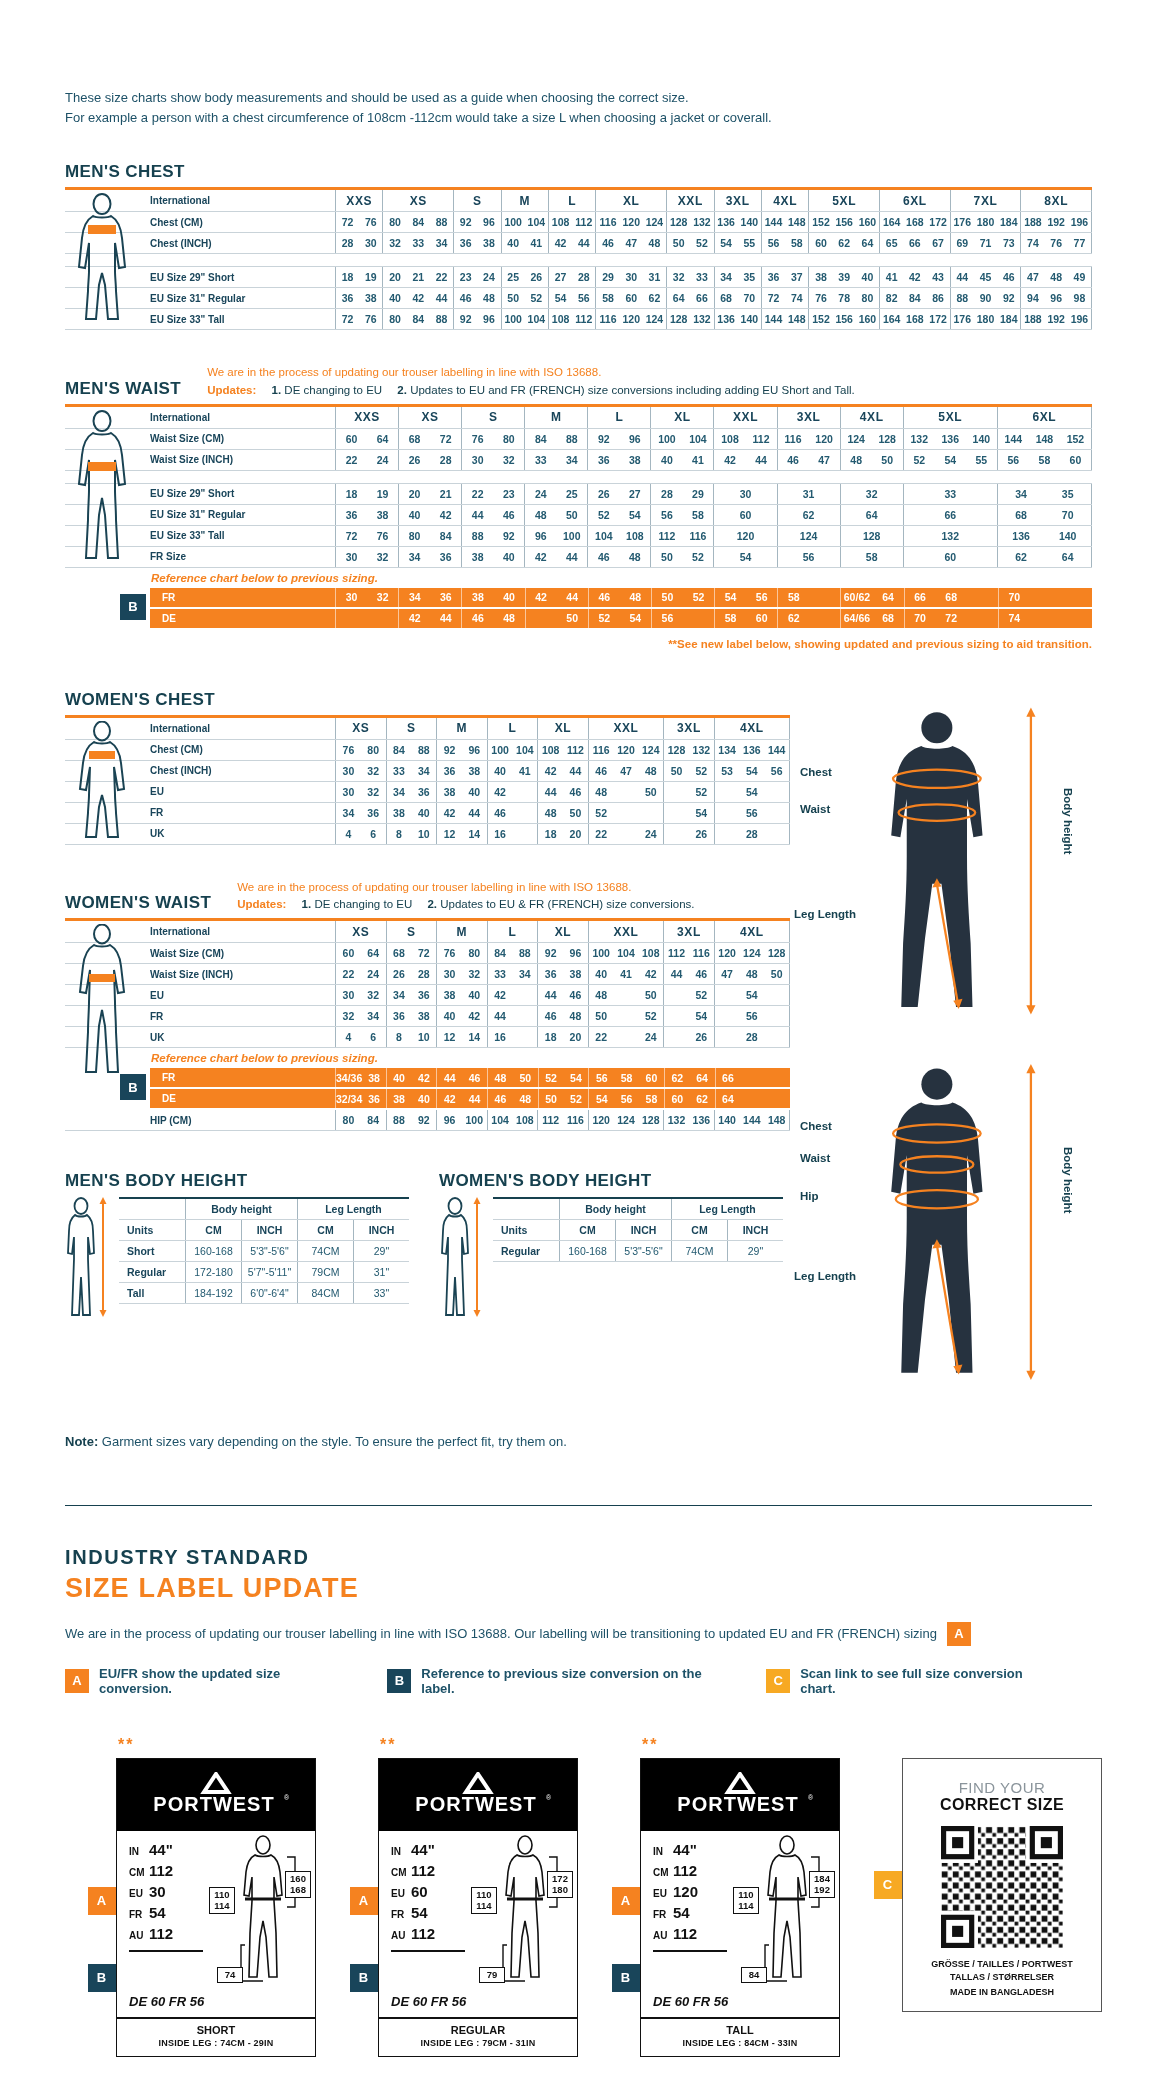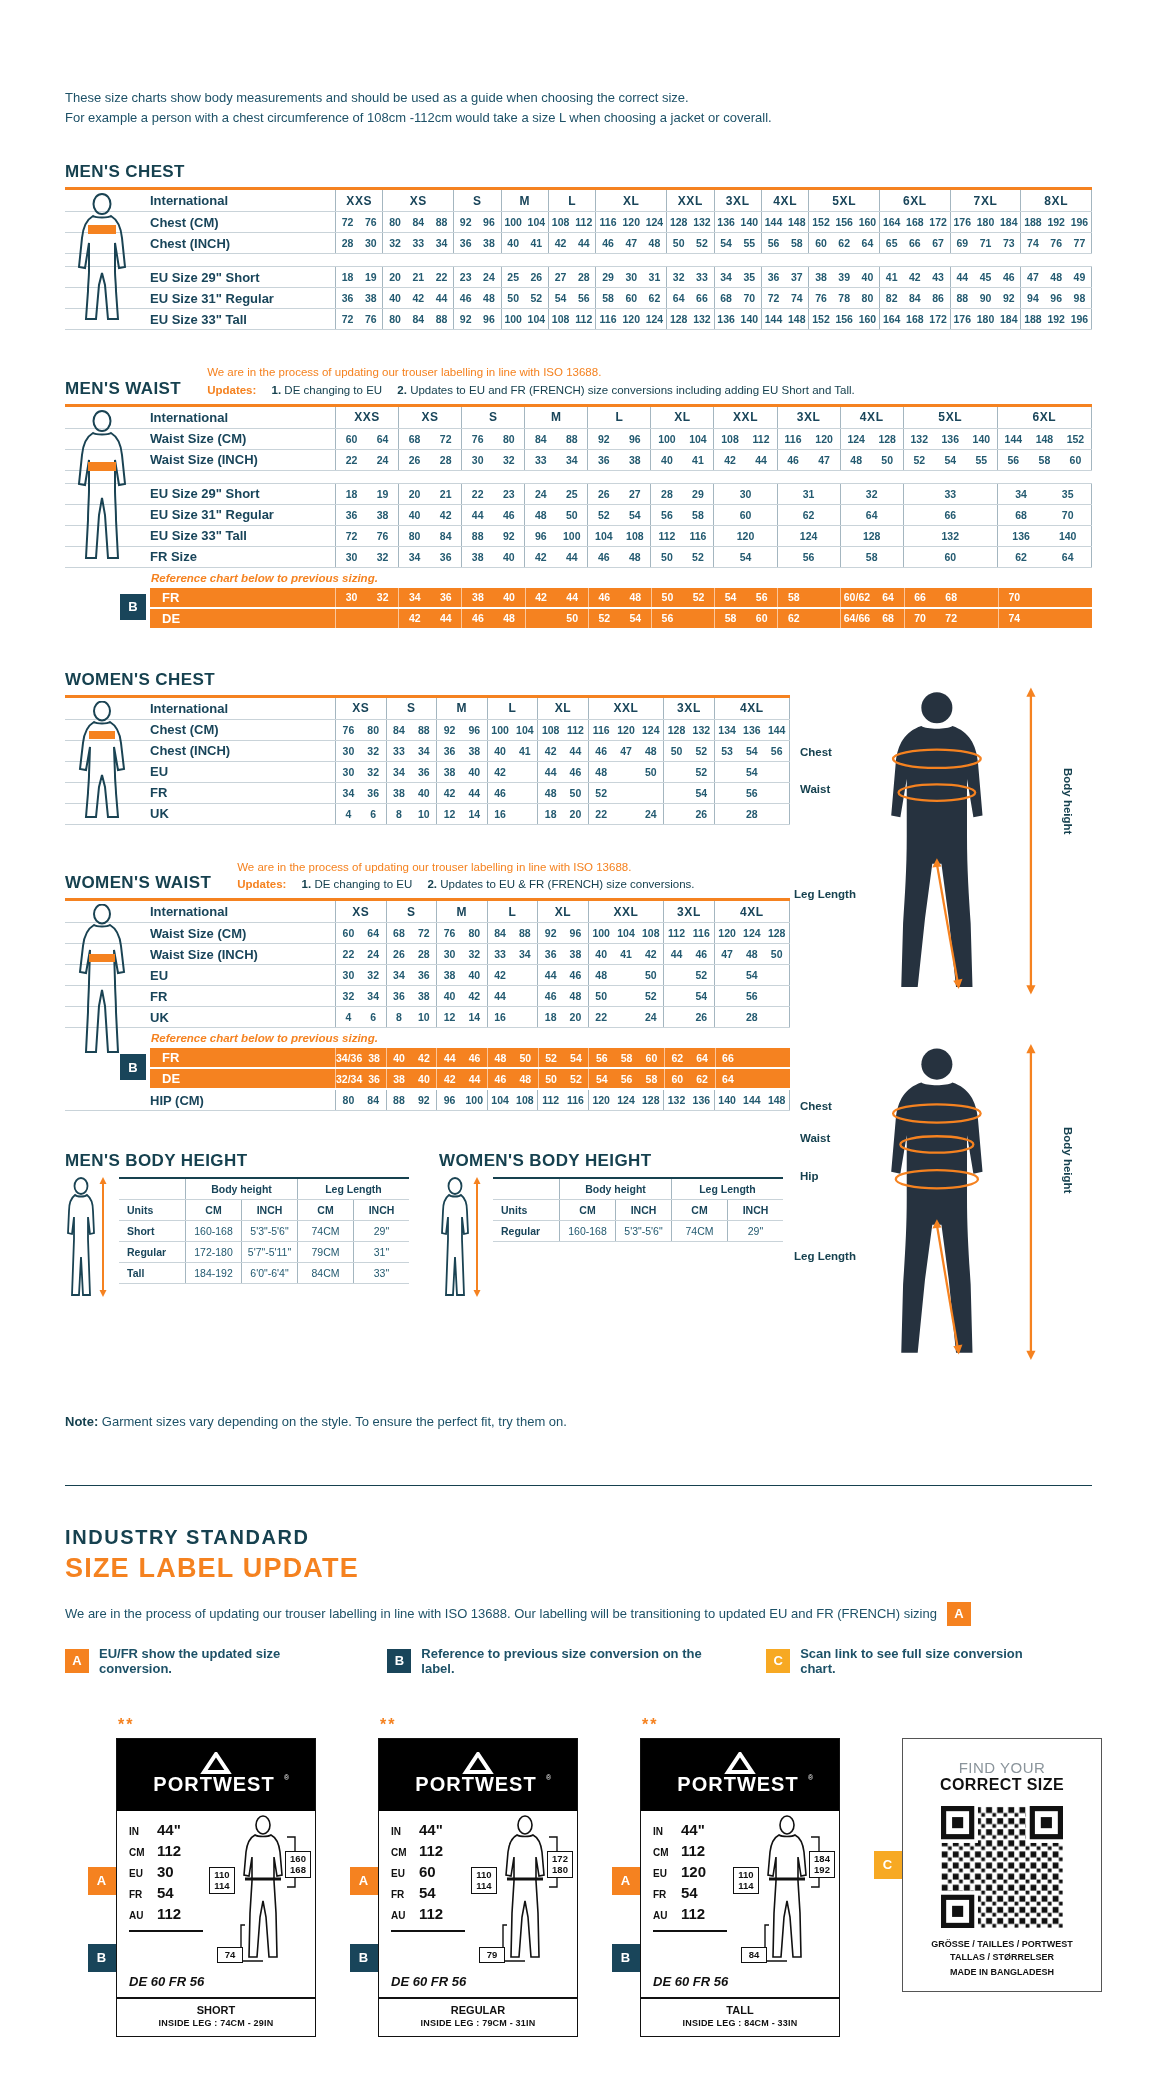--- a/index.html
+++ b/index.html
@@ -12,21 +12,21 @@
   .sec-h2{margin:0;font-size:17px;font-weight:900;letter-spacing:.4px;color:#16414f;}
   .updates{font-size:11.5px;line-height:1.5;}
   .u-orange{color:#f58220;}
   .u-bold{font-weight:800;}
   .u-navy{color:#16414f;}
   .u-num{font-weight:800;color:#16414f;margin-left:12px;}
   
   .sizetable{border-top:3px solid #f58220;position:relative;--labelw:270px;}
   .sizetable--narrow{width:725px;}
   .t-row{display:flex;align-items:stretch;border-bottom:1px solid #c9d3d9;min-height:20px;position:relative;}
-  .t-label{width:var(--labelw);box-sizing:border-box;padding-left:85px;font-size:13px;font-weight:700;color:#19455a;display:flex;align-items:center;flex:0 0 auto;}
+  .t-label{width:var(--labelw);box-sizing:border-box;padding-left:85px;font-size:10px;font-weight:700;color:#19455a;display:flex;align-items:center;flex:0 0 auto;}
   .t-col{flex:1 1 0;min-width:0;display:flex;align-items:center;border-left:1px solid #a4b6c0;}
   .t-col:last-of-type{border-right:1px solid #a4b6c0;}
   .t-sub{flex:1;text-align:center;font-size:10.5px;font-weight:700;color:#235a70;white-space:nowrap;}
   .t-colhead{min-height:21px;}
   .t-colhead .t-col{justify-content:center;align-items:center;}
   .t-colname{font-size:12px;font-weight:900;letter-spacing:.6px;color:#19455a;}
   .t-gap{height:12px;border-bottom:1px solid #c9d3d9;}
   .t-note{font-size:11.5px;font-style:italic;font-weight:600;color:#f58220;padding:4px 0 4px 86px;}
   .t-row--orange{background:#f58220;margin-left:85px;border-bottom:2px solid #fff;min-height:19px;}
   .t-row--orange .t-label{width:calc(var(--labelw) - 85px);padding-left:12px;color:#fff;}
@@ -69,21 +69,21 @@
   .callouts{display:flex;align-items:center;margin-top:20px;}
   .callout{display:flex;align-items:center;gap:10px;font-size:13px;font-weight:600;color:#1d5167;margin-right:44px;}
   
   .cards{display:flex;gap:62px;margin-top:40px;padding-left:51px;}
   .card-wrap{position:relative;padding-top:22px;}
   .stars{position:absolute;top:0;left:2px;color:#f58220;font-size:16px;font-weight:900;letter-spacing:2px;}
   .label-card{width:200px;box-sizing:border-box;border:1.5px solid #111;background:#fff;position:relative;}
   .card-logo{background:#000;height:72px;display:flex;align-items:center;justify-content:center;}
   .card-body{position:relative;height:158px;}
   .fields{position:absolute;left:12px;top:10px;width:74px;border-bottom:2px solid #111;padding-bottom:4px;}
-  .frow{display:flex;align-items:baseline;gap:8px;height:21px;}
+  .frow{display:flex;align-items:baseline;height:21px;}
   .fkey{font-size:10px;font-weight:600;color:#111;width:20px;flex:0 0 auto;}
   .fval{font-size:15px;font-weight:800;color:#111;}
   .card-fig{position:absolute;right:2px;top:2px;}
   .mbox{position:absolute;border:1.3px solid #111;background:#fff;font-size:9.5px;font-weight:800;color:#111;text-align:center;line-height:1.2;padding:1px 3px;min-width:18px;}
   .mbox--waist{left:92px;top:56px;}
   .mbox--height{right:4px;top:40px;}
   .mbox--leg{left:100px;bottom:6px;}
   .card-prev{padding:5px 12px 8px;font-size:13px;font-style:italic;font-weight:700;color:#111;}
   .card-footer{border-top:2px solid #111;text-align:center;padding:5px 4px 8px;}
   .cf-title{font-size:11px;font-weight:800;color:#111;}
@@ -891,20 +891,21 @@
             <span class="t-sub">72</span>
             <span class="t-sub"></span>
           </div>
           <div class="t-col" style="flex-grow: 3;">
             <span class="t-sub">74</span>
             <span class="t-sub"></span>
             <span class="t-sub"></span>
           </div>
         </div>
       </div>
+    <div class="transition-note">**See new label below, showing updated and previous sizing to aid transition.</div>
   </div>
 
   <div class="lower">
     <div class="lower-left">
 
       <div>
         <div class="sec-head">
             <h2 class="sec-h2">WOMEN'S CHEST</h2>
           </div>
         <div class="sizetable sizetable--narrow">

